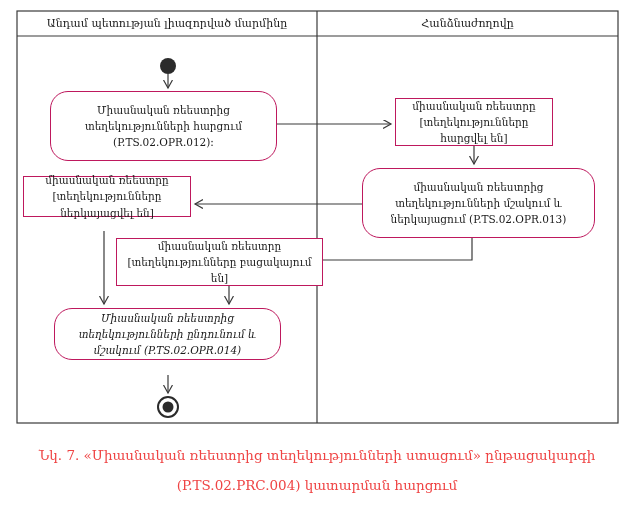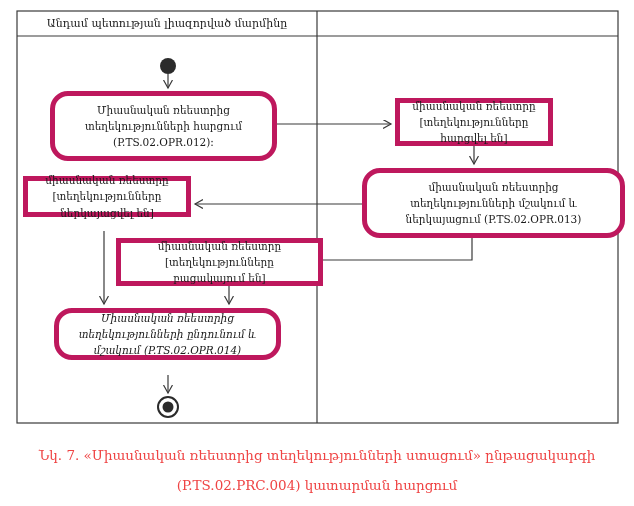--- a/index.html
+++ b/index.html
@@ -14,21 +14,21 @@
     width: 634px; height: 506px;
     background: #ffffff;
     overflow: hidden;
   }
   svg.canvas {
     position: absolute; left: 0; top: 0;
     width: 634px; height: 506px;
   }
   .node {
     position: absolute;
-    border: 5px solid #be185d;
+    border: 1px solid #be185d;
     background: #ffffff;
     display: flex; align-items: center; justify-content: center;
     text-align: center;
     font-size: 10.5px;
     line-height: 1.55;
     color: #1a1a1a;
   }
   .activity { border-radius: 18px; padding: 4px 16px; }
   .object-node { padding: 3px 8px; }
   .lane-header {
@@ -78,30 +78,33 @@
 
     <g>
       <circle cx="168" cy="407" r="10" fill="none" stroke="#2b2b2b" stroke-width="2"></circle>
       <circle cx="168" cy="407" r="5.5" fill="#2b2b2b" stroke="none"></circle>
     </g>
   </svg>
 
   <div class="lane-header" style="left:18px; width:298px;align-items:center;">
     <span>Անդամ պետության լիազորված մարմինը</span>
   </div>
+  <div class="lane-header" style="left:318px; width:299px;">
+    <span>Հանձնաժողովը</span>
+  </div>
 
   <div class="node activity" style="left:50px; top:91px; width:227px; height:70px;">
     <span>Միասնական ռեեստրից տեղեկությունների հարցում (P.TS.02.OPR.012):</span>
   </div>
 
   <div class="node object-node" style="left:395px; top:98px; width:158px; height:48px;">
     <span>միասնական ռեեստրը [տեղեկությունները հարցվել են]</span>
   </div>
 
-  <div class="node activity" style="left:362px; top:168px; width:263px; height:70px;">
+  <div class="node activity" style="left:362px; top:168px; width:233px; height:70px;">
     <span>միասնական ռեեստրից տեղեկությունների մշակում և ներկայացում (P.TS.02.OPR.013)</span>
   </div>
 
   <div class="node object-node" style="left:23px; top:176px; width:168px; height:41px;">
     <span>միասնական ռեեստրը [տեղեկությունները ներկայացվել են]</span>
   </div>
 
   <div class="node object-node" style="left:116px; top:238px; width:207px; height:48px;">
     <span>միասնական ռեեստրը [տեղեկությունները բացակայում են]</span>
   </div>

